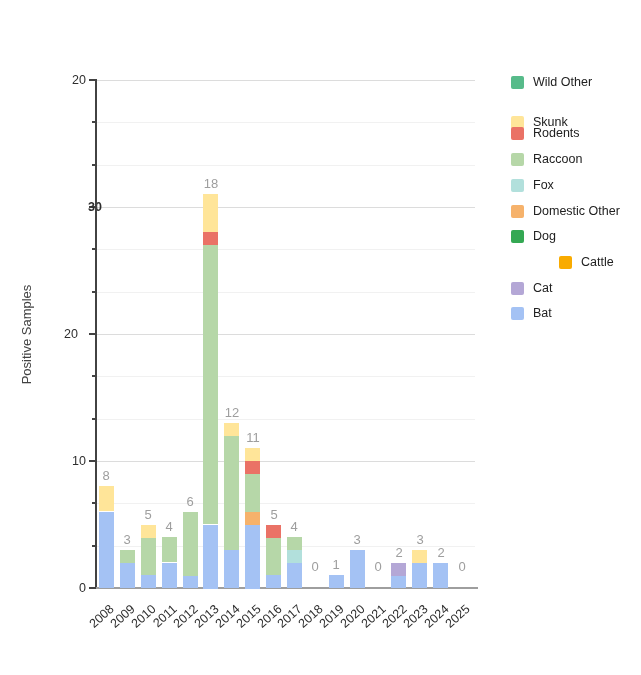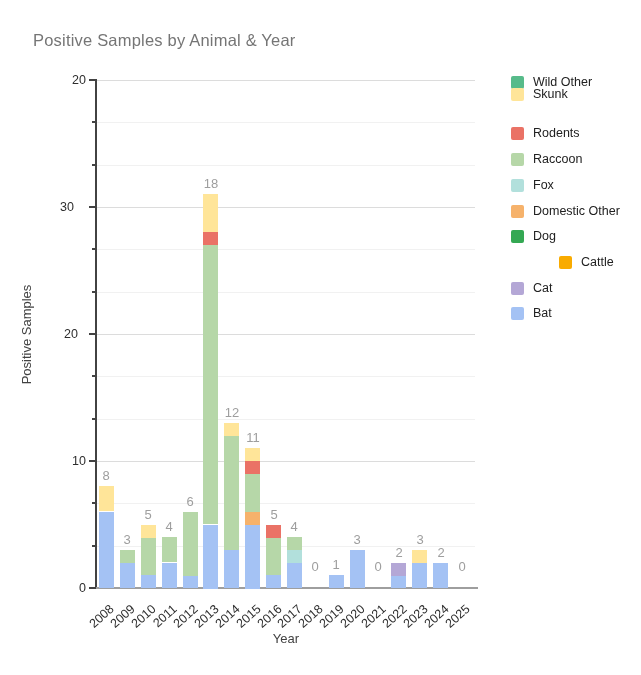--- a/index.html
+++ b/index.html
@@ -40,24 +40,22 @@
   }
   #legend{position:absolute;left:511px;top:72px;}
   .legend-item{position:absolute;left:0;height:20px;display:flex;align-items:center;}
   .legend-swatch{width:13px;height:13px;border-radius:2px;flex:0 0 13px;}
   .legend-label{margin-left:9px;font-size:12.5px;color:#212121;white-space:nowrap;}
 </style>
 </head>
 <body>
 
 <div class="canvas">
-  <div class="chart-title">Positive Samples by Animal &amp; Year</div>
   <div id="plot">
     <div class="y-axis-title">Positive Samples</div>
-    <div class="x-axis-title">Year</div>
   <div class="gridline minor" style="left: 96px; width: 379px; top: 546px;"></div>
       <div class="gridline minor" style="left: 96px; width: 379px; top: 503px;"></div>
       <div class="gridline major" style="left: 96px; width: 379px; top: 461px;"></div>
       <div class="gridline minor" style="left: 96px; width: 379px; top: 419px;"></div>
       <div class="gridline minor" style="left: 96px; width: 379px; top: 376px;"></div>
       <div class="gridline major" style="left: 96px; width: 379px; top: 334px;"></div>
       <div class="gridline minor" style="left: 96px; width: 379px; top: 292px;"></div>
       <div class="gridline minor" style="left: 96px; width: 379px; top: 249px;"></div>
       <div class="gridline major" style="left: 96px; width: 379px; top: 207px;"></div>
       <div class="gridline minor" style="left: 96px; width: 379px; top: 165px;"></div>
@@ -72,21 +70,21 @@
       <div class="tick" style="left: 89px; width: 7px; top: 333px;"></div>
       <div class="tick" style="left: 92px; width: 4px; top: 291px;"></div>
       <div class="tick" style="left: 92px; width: 4px; top: 248px;"></div>
       <div class="tick" style="left: 89px; width: 7px; top: 206px;"></div>
       <div class="tick" style="left: 92px; width: 4px; top: 164px;"></div>
       <div class="tick" style="left: 92px; width: 4px; top: 121px;"></div>
       <div class="tick" style="left: 89px; width: 7px; top: 79px;"></div>
       <div class="ytick-label" style="left: 56px; top: 581px;">0</div>
       <div class="ytick-label" style="left: 56px; top: 454px;">10</div>
       <div class="ytick-label" style="left: 48px; top: 327px;">20</div>
-      <div class="ytick-label" style="left: 44px; top: 200px;">30</div>
+      <div class="ytick-label" style="left: 72px; top: 200px; font-weight: bold;">30</div>
       <div class="ytick-label" style="left: 56px; top: 73px;">20</div>
       <div class="axis-y" style="left: 95px; top: 79px; height: 510px;"></div>
       <div class="axis-x" style="left: 96px; width: 382px; top: 587px;"></div>
       <div class="bar-seg" style="left: 99px; width: 15px; top: 512px; height: 76px; background: rgb(164, 194, 244);"></div>
       <div class="bar-seg" style="left: 99px; width: 15px; top: 486px; height: 25px; background: rgb(255, 229, 153);"></div>
       <div class="bar-total" style="left: 84px; top: 468px;">8</div>
       <div class="xtick-label" style="left: 112px; top: 600px;">2008</div>
       <div class="bar-seg" style="left: 120px; width: 15px; top: 563px; height: 25px; background: rgb(164, 194, 244);"></div>
       <div class="bar-seg" style="left: 120px; width: 15px; top: 550px; height: 13px; background: rgb(182, 215, 168);"></div>
       <div class="bar-total" style="left: 105px; top: 532px;">3</div>
@@ -154,21 +152,21 @@
       <div class="bar-total" style="left: 419px; top: 545px;">2</div>
       <div class="xtick-label" style="left: 447px; top: 600px;">2024</div>
       <div class="bar-total" style="left: 440px; top: 559px;">0</div>
       <div class="xtick-label" style="left: 468px; top: 600px;">2025</div>
     </div>
   <div id="legend">
       <div class="legend-item" style="top: 0px;">
         <div class="legend-swatch" style="background: rgb(87, 187, 138);"></div>
         <div class="legend-label">Wild Other</div>
       </div>
-      <div class="legend-item" style="top: 12px; justify-content: flex-end;">
+      <div class="legend-item" style="top: 40px; justify-content: flex-end;">
         <div class="legend-swatch" style="background: rgb(255, 229, 153);"></div>
         <div class="legend-label">Skunk</div>
       </div>
       <div class="legend-item" style="top: 51px;">
         <div class="legend-swatch" style="background: rgb(234, 114, 102);"></div>
         <div class="legend-label">Rodents</div>
       </div>
       <div class="legend-item" style="top: 77px;">
         <div class="legend-swatch" style="background: rgb(182, 215, 168);"></div>
         <div class="legend-label">Raccoon</div>

